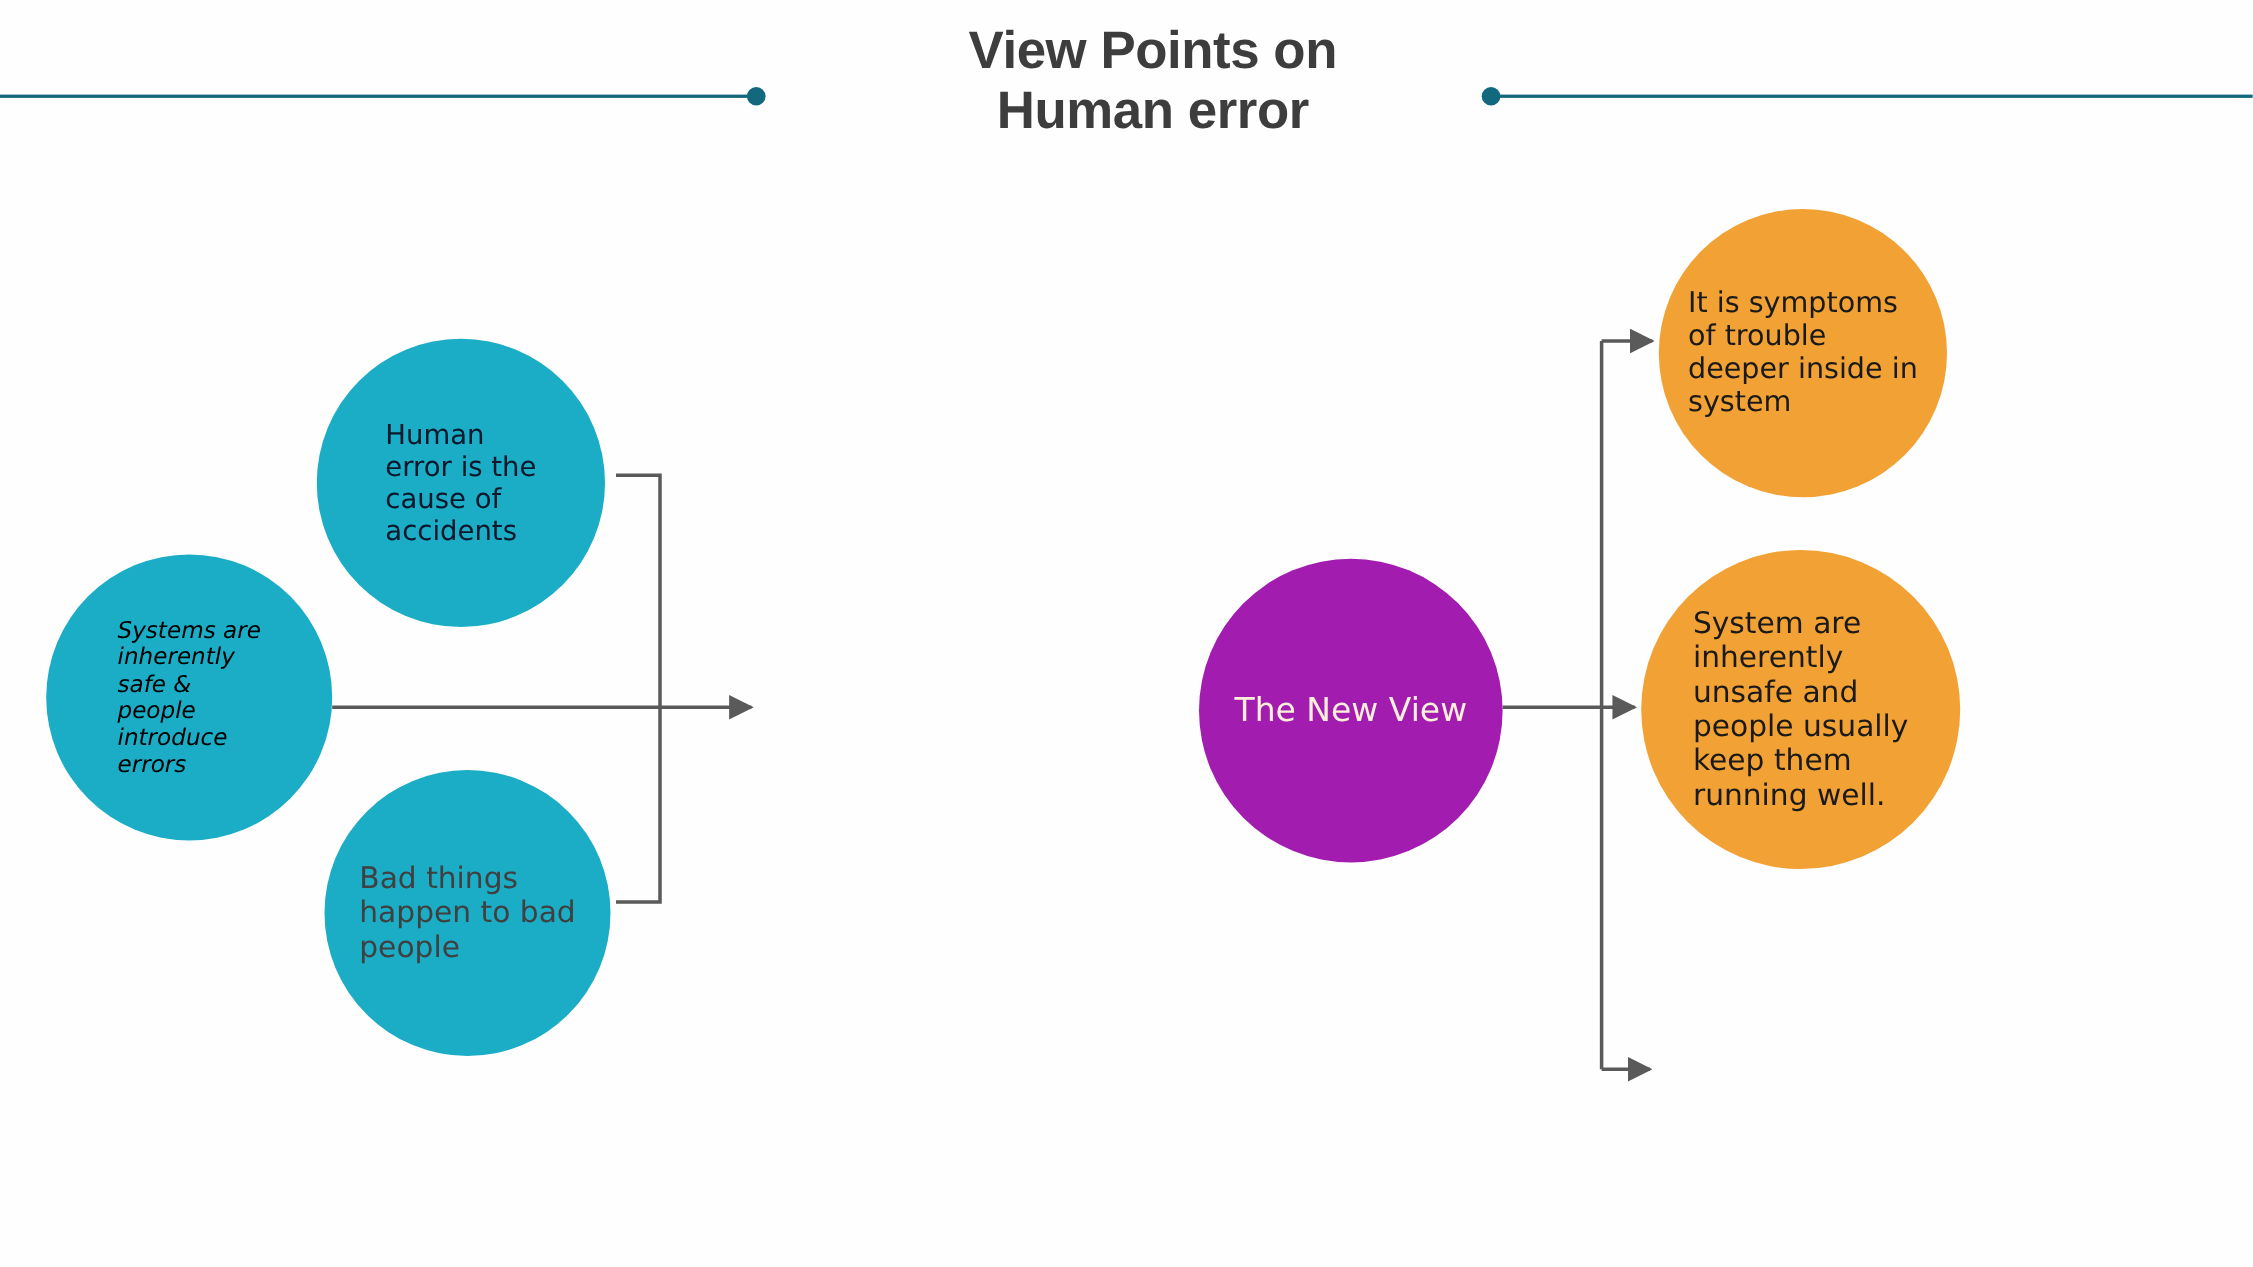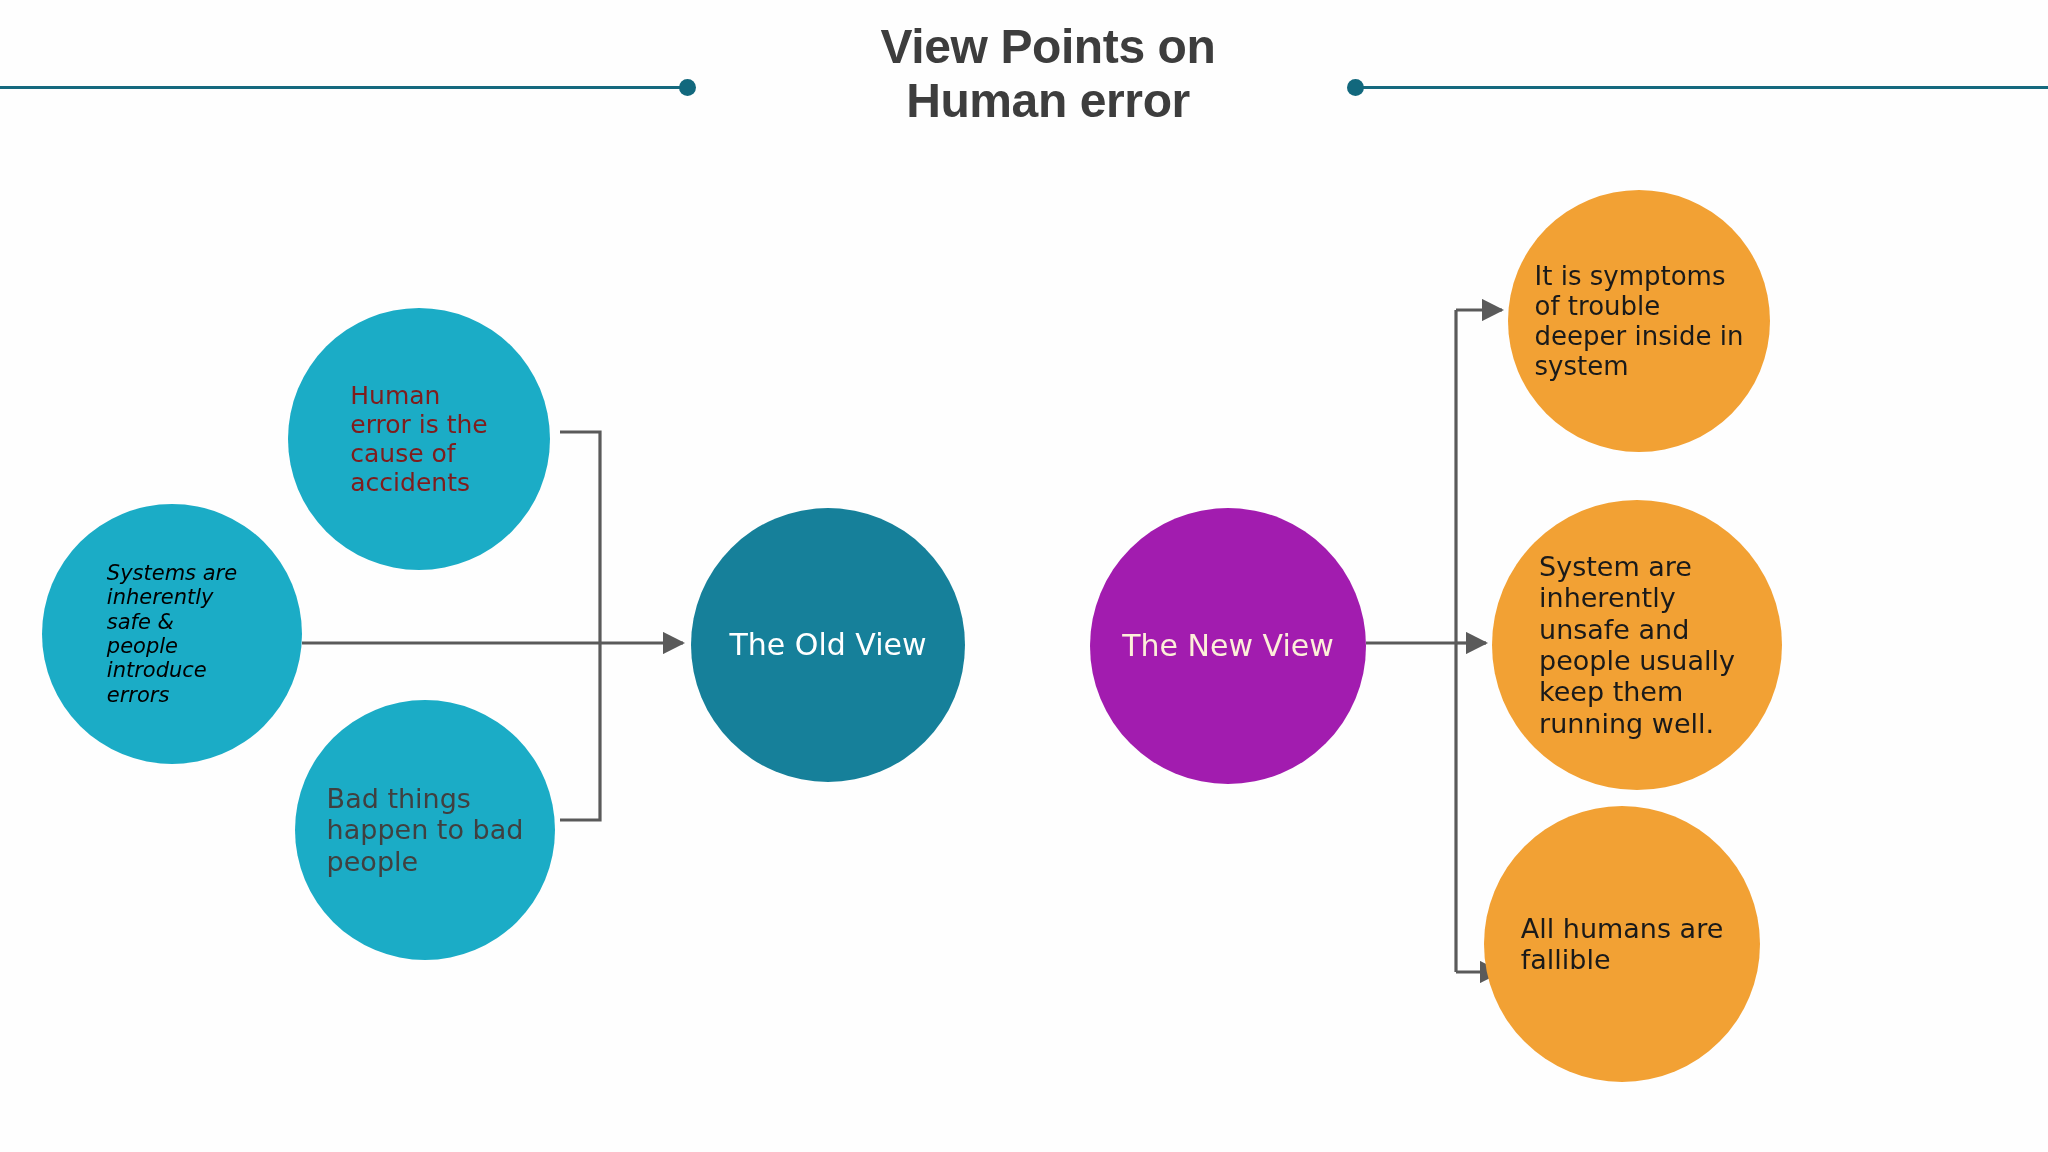--- a/index.html
+++ b/index.html
@@ -80,21 +80,21 @@
     background: #1BACC6;
     color: #000000;
     font-size: 21px;
     padding: 0 18px;
     font-style: italic;
   }
   .c-human {
     left: 288px; top: 308px;
     width: 262px; height: 262px;
     background: #1BACC6;
-    color: #7f1d1d;
+    color: #0f172a;
     font-size: 25px;
     padding: 0 24px;
   }
   .c-bad {
     left: 295px; top: 700px;
     width: 260px; height: 260px;
     background: #1BACC6;
     color: #404040;
     font-size: 27px;
     padding: 0 14px;
@@ -206,23 +206,20 @@
 cause of
 accidents</span>
   </div>
 
   <div class="bubble c-bad">
     <span>Bad things
 happen to bad
 people</span>
   </div>
 
-  <div class="bubble c-old">
-    <span>The Old View</span>
-  </div>
 
   <div class="bubble c-new">
     <span>The New View</span>
   </div>
 
   <div class="bubble c-symptoms">
     <span>It is symptoms
 of   trouble
 deeper inside in
 system</span>
@@ -230,18 +227,14 @@
 
   <div class="bubble c-unsafe">
     <span>System are
 inherently
 unsafe and
 people usually
 keep them
 running well.</span>
   </div>
 
-  <div class="bubble c-fallible">
-    <span>All humans are
-fallible</span>
-  </div>
 
 </div>
 
 </body></html>

